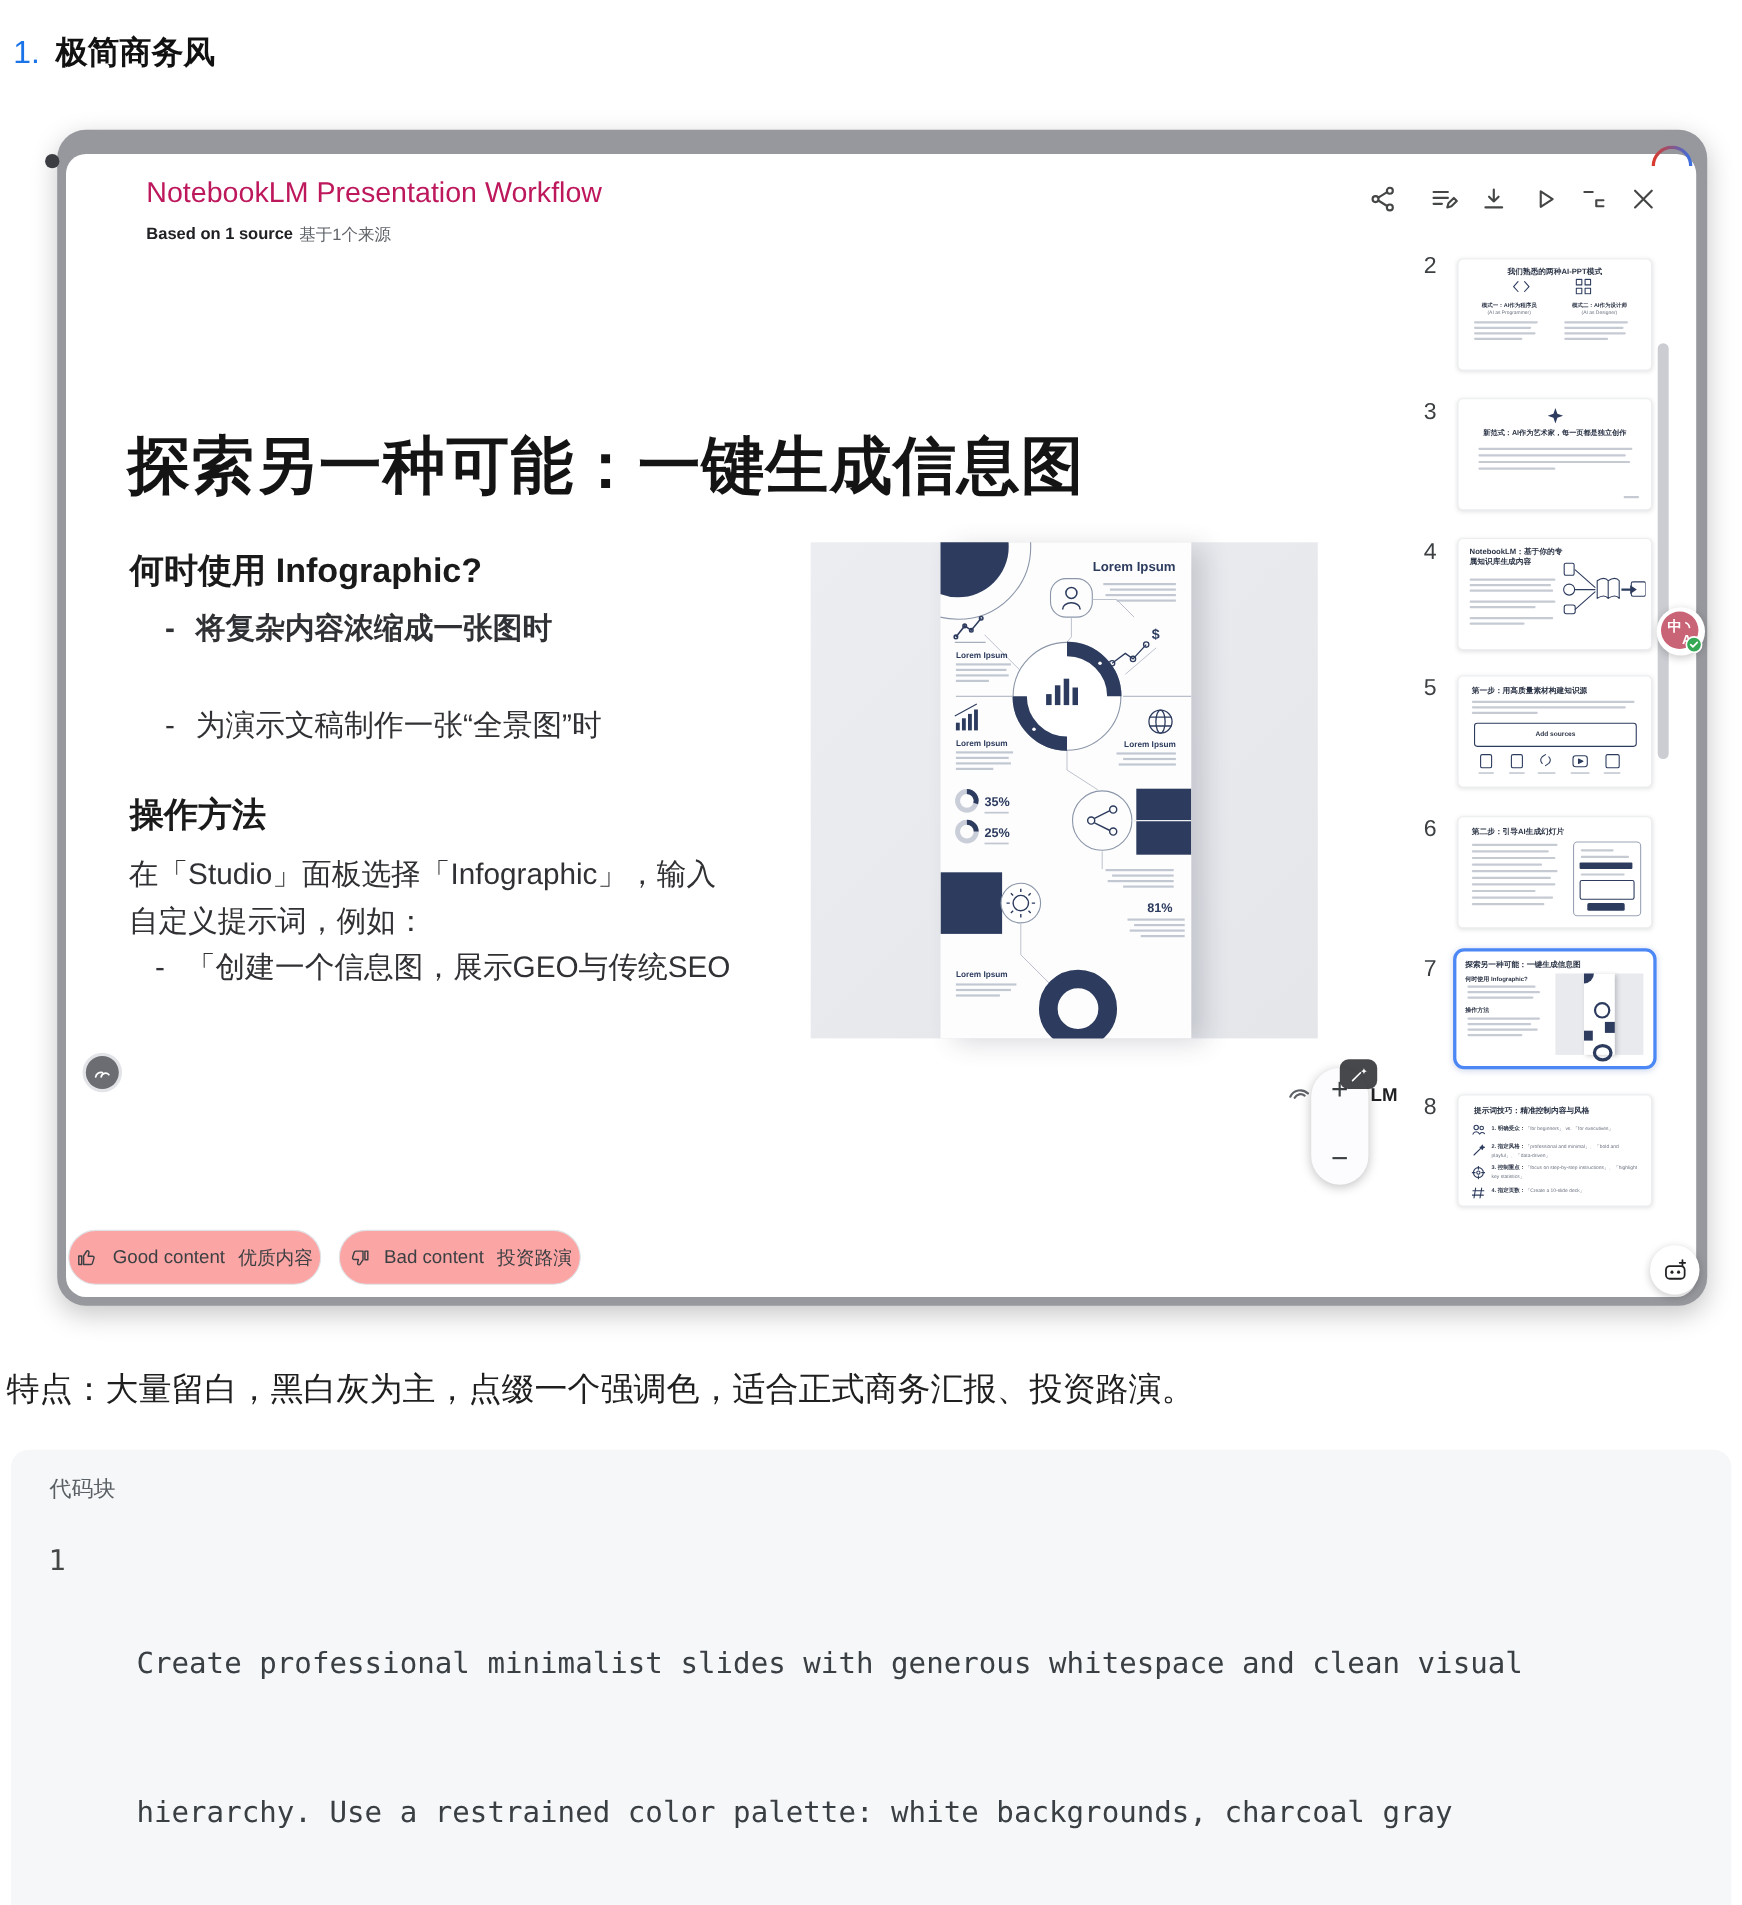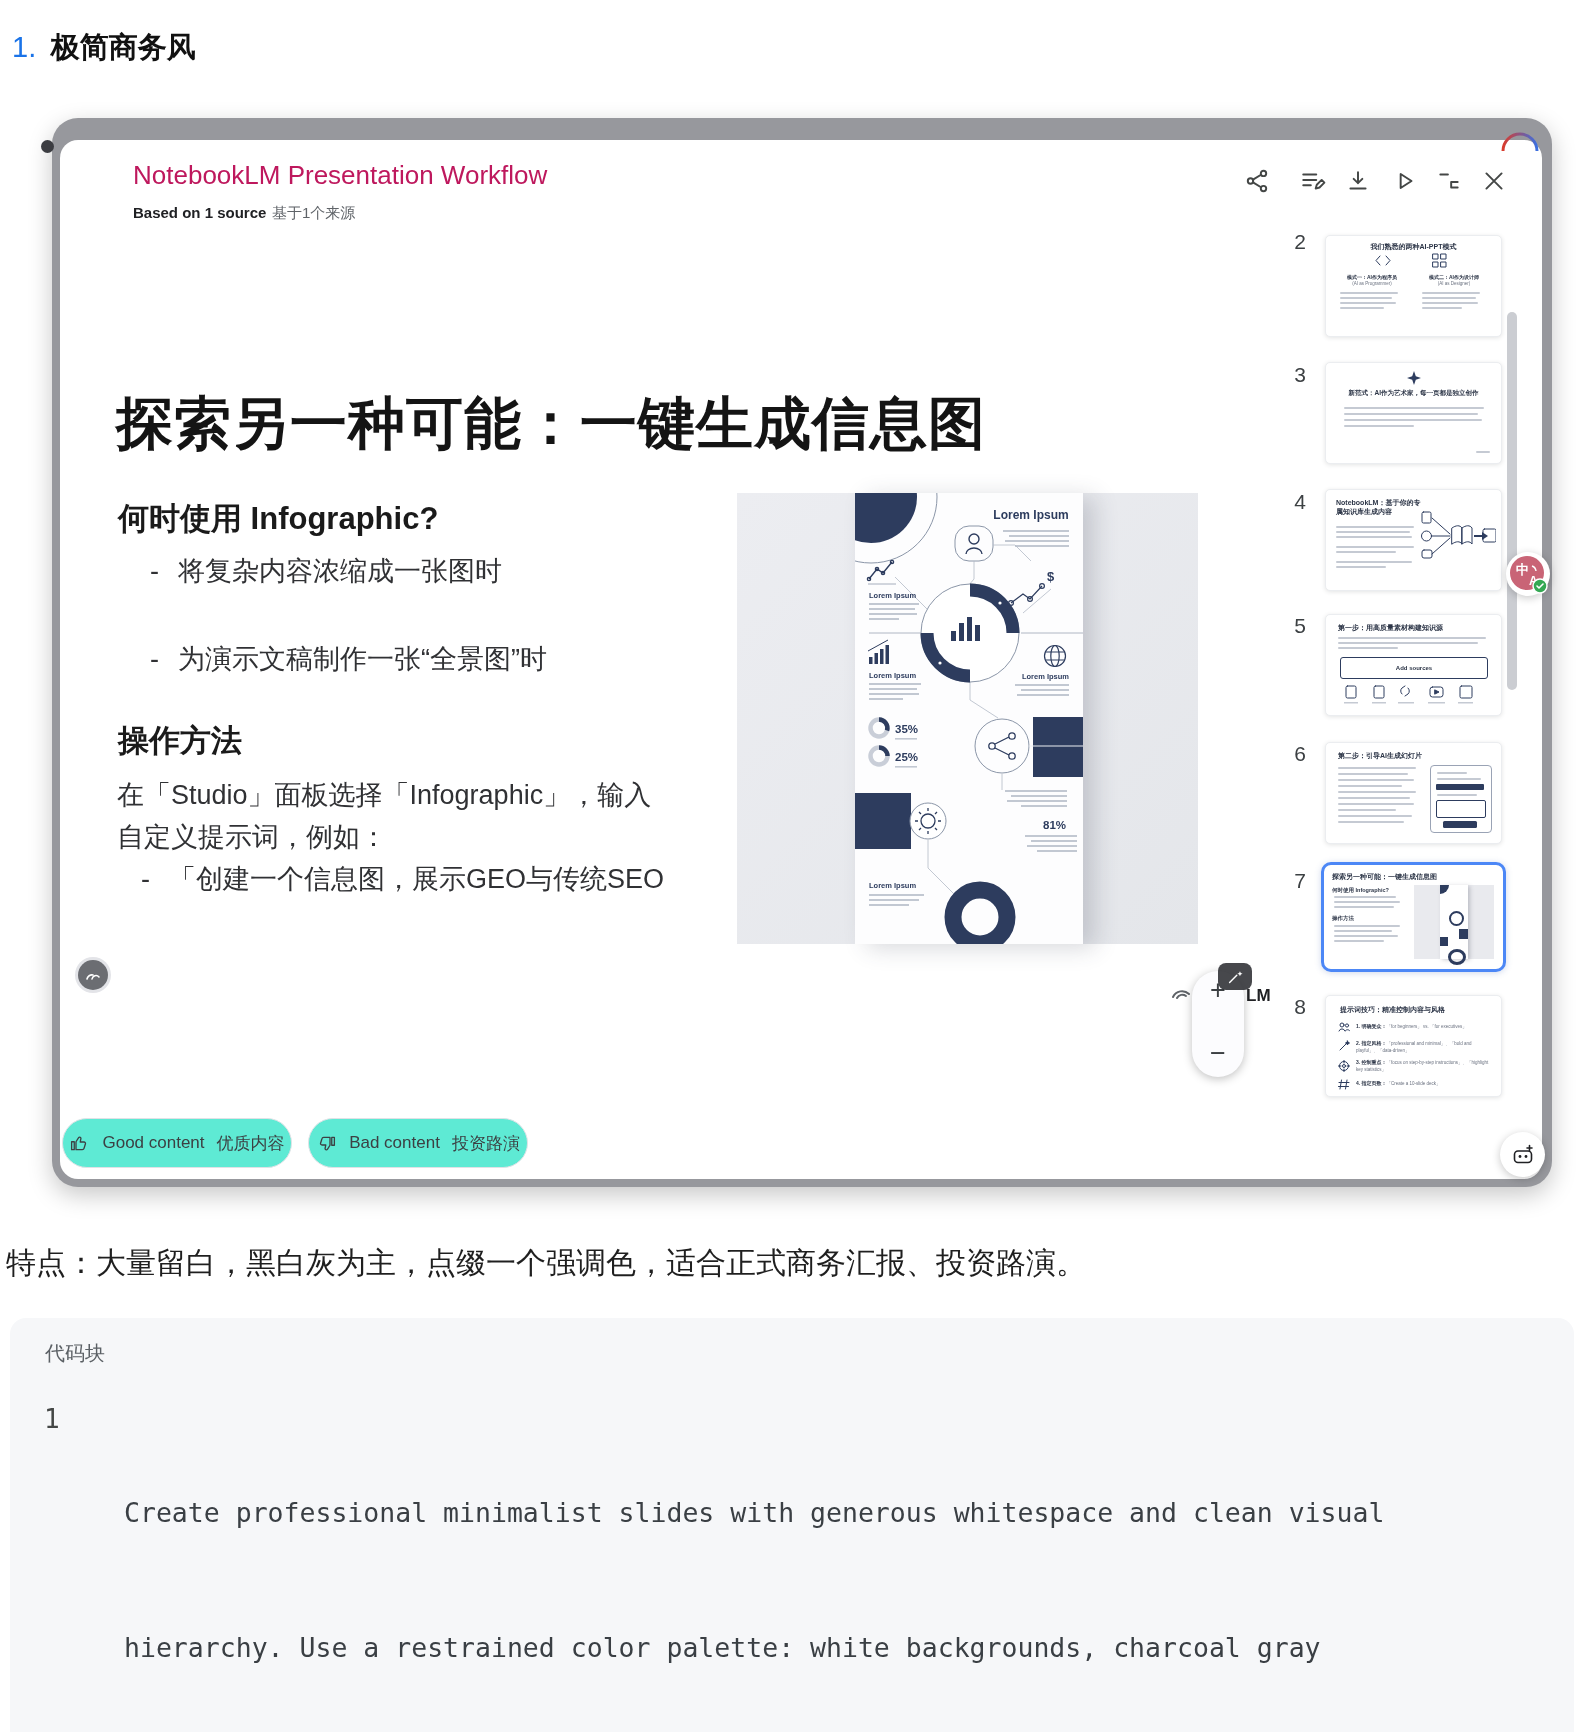--- a/index.html
+++ b/index.html
@@ -33,21 +33,21 @@
   .thumb{left:1325px;width:175px;height:100px;background:#fff;border:1px solid #ebedf0;border-radius:5px;
          box-shadow:0 1px 4px rgba(60,64,67,.14);overflow:hidden;cursor:pointer;}
   .thumb-sel{left:1321px;width:179px;height:104px;border:3px solid #4c87f6;border-radius:10px;
              box-shadow:0 1px 6px rgba(66,103,178,.25);}
   .th-num{width:26px;text-align:right;font-size:21px;color:#3c4043;}
   .th-title{font-size:7px;font-weight:700;color:#2c3547;white-space:nowrap;}
   .th-small{font-size:5.5px;font-weight:700;color:#2c3547;white-space:nowrap;}
   .th-tiny{font-size:4.5px;color:#6b7280;}
   .th-ic{stroke:#2d3c5e;fill:none;stroke-width:1;stroke-linecap:round;stroke-linejoin:round;}
   
-  .fb-btn{top:1118px;height:48px;background:#5eead4;border:1.5px solid #e0e2e6;border-radius:25px;
+  .fb-btn{top:1118px;height:48px;background:#fca5a5;border:1.5px solid #e0e2e6;border-radius:25px;
           display:flex;align-items:center;justify-content:center;gap:12px;cursor:pointer;}
   .fb-btn span{font-size:17px;font-weight:500;color:#3c4043;}
   .zoom-pill{left:1192px;top:971px;width:52px;height:106px;background:#fcfcfe;border-radius:26px;
              box-shadow:0 2px 10px rgba(0,0,0,.25);display:flex;flex-direction:column;align-items:center;
              justify-content:space-between;padding:6px 0 10px 0;box-sizing:border-box;}
   .zoom-pill span{font-size:27px;color:#3c4043;line-height:1;cursor:pointer;}
   .exp-badge{left:1218px;top:963px;width:34px;height:27px;background:rgba(45,47,51,.88);border-radius:8px;
              display:flex;align-items:center;justify-content:center;cursor:pointer;}
   .round-btn{background:#fff;border-radius:50%;box-shadow:0 2px 8px rgba(0,0,0,.22);display:flex;
              align-items:center;justify-content:center;cursor:pointer;}
@@ -120,21 +120,21 @@
   </div>
   <div class="a tool" style="left:1481px;">
     <svg viewBox="0 0 24 24">
         <path d="M5 5l14 14M19 5 5 19"></path>
       </svg>
   </div>
 
   <div class="a t sl-title">探索另一种可能：一键生成信息图</div>
 
   <div class="a t sl-h2" style="left:118px;top:498px;">何时使用 Infographic?</div>
-  <div class="a t sl-body" style="left:150px;top:553px;"><span class="dash">-</span><span>将复杂内容浓缩成一张图时</span></div>
+  <div class="a t sl-body" style="left:150px;top:553px;font-weight:bold;"><span class="dash">-</span><span>将复杂内容浓缩成一张图时</span></div>
   <div class="a t sl-body" style="left:150px;top:641px;"><span class="dash">-</span><span>为演示文稿制作一张“全景图”时</span></div>
 
   <div class="a t sl-h2" style="left:118px;top:720px;">操作方法</div>
   <div class="a t sl-body" style="left:117px;top:777px;">在「Studio」面板选择「Infographic」，输入</div>
   <div class="a t sl-body" style="left:117px;top:819px;">自定义提示词，例如：</div>
   <div class="a t sl-body" style="left:141px;top:861px;"><span class="dash">-</span><span>「创建一个信息图，展示GEO与传统SEO</span></div>
 
   <div class="a photo"></div>
   <div class="a sheet">
     <svg width="228" height="451" viewBox="0 0 228 451">

